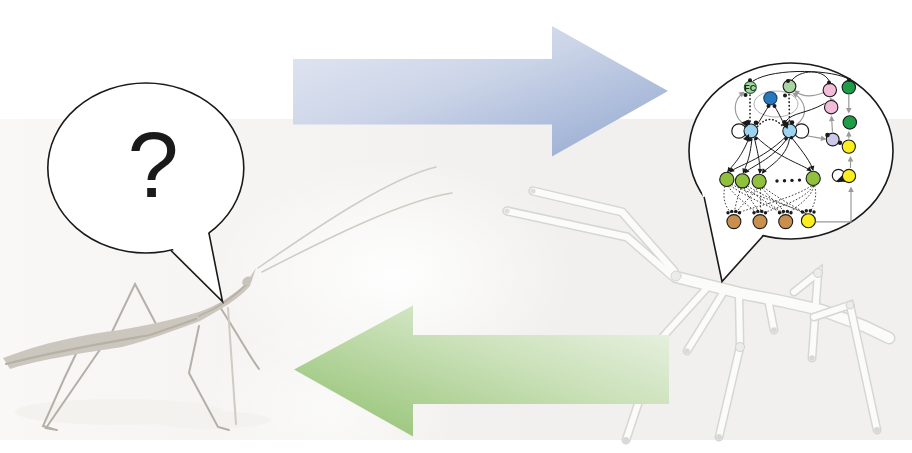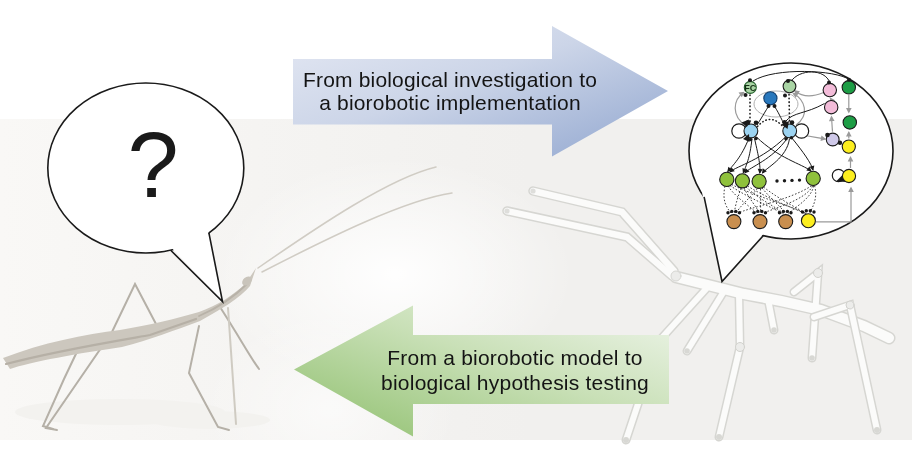--- a/index.html
+++ b/index.html
@@ -255,15 +255,13 @@
             <circle cx="791" cy="212.7" r="1.7"></circle>
           <circle cx="802.5" cy="212" r="1.7"></circle>
             <circle cx="806.3" cy="210.7" r="1.7"></circle>
             <circle cx="810.3" cy="210.7" r="1.7"></circle>
             <circle cx="814" cy="212" r="1.7"></circle>
         </g>
       </g>
     </g>
   </svg>
 
-  <div class="atxt" style="left:300px;top:68px;width:300px;line-height:23px;letter-spacing:0.18px;">From biological investigation to<br>a biorobotic implementation</div>
-  <div class="atxt" style="left:365px;top:345px;width:300px;letter-spacing:0.22px;">From a biorobotic model to<br>biological hypothesis testing</div>
 </div>
 
 </body></html>

